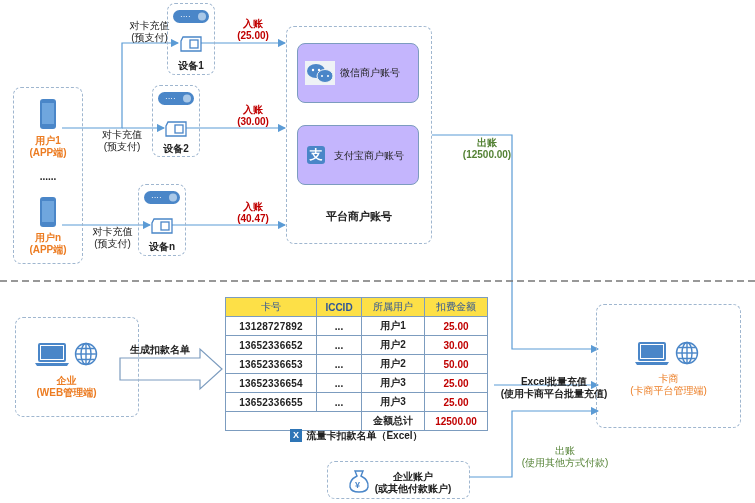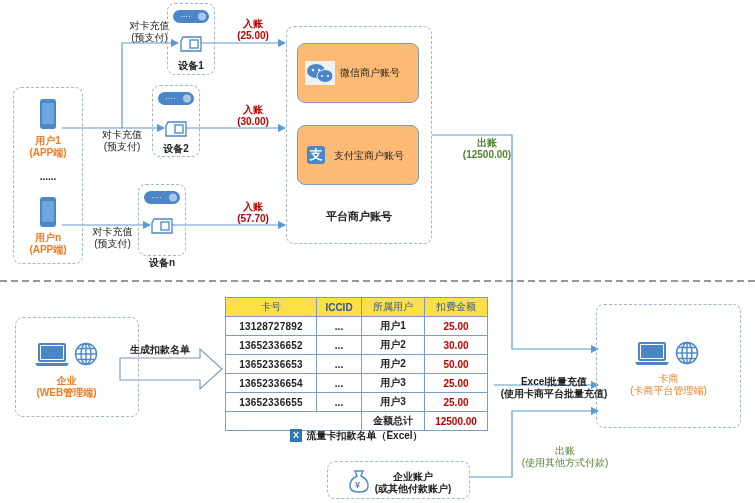--- a/index.html
+++ b/index.html
@@ -1,20 +1,20 @@
 <!DOCTYPE html>
 <html><head>
 <meta charset="utf-8">
 <style>
   html, body { margin:0; padding:0; background:#ffffff; }
   body { width:755px; height:503px; position:relative; overflow:hidden;
          font-family:"Liberation Sans","DejaVu Sans",sans-serif; color:#222; }
   .abs { position:absolute; }
   .dbox { position:absolute; border:1.3px dashed #9fb6cf; border-radius:8px; box-sizing:border-box; }
-  .sbox { position:absolute; border:1.3px solid #7c9cbf; border-radius:8px; box-sizing:border-box; background:#fdba74; }
+  .sbox { position:absolute; border:1.3px solid #7c9cbf; border-radius:8px; box-sizing:border-box; background:#c4b5fd; }
   .lbl { position:absolute; font-size:10px; line-height:12px; text-align:center; white-space:nowrap; }
   .bold { font-weight:bold; }
   .orange { color:#ec7c22; }
   .red { color:#c00000; }
   .green { color:#548235; }
   svg.lines { position:absolute; left:0; top:0; }
   table.fee { position:absolute; left:225px; top:297px; border-collapse:collapse; font-size:10px; }
   table.fee td, table.fee th { border:1.3px solid #7c9cbf; height:18px; padding:0; text-align:center; }
   table.fee th { font-weight:normal; color:#2f5597; background:#fde047; }
   table.fee td.amt { color:#c00000; font-weight:bold;margin-left:8px; }
@@ -115,34 +115,34 @@
 <div class="dbox" style="left:138px;top:184px;width:48px;height:72px;">
   <svg width="36" height="14" style="position:absolute;left:5px;top:6px;">
     <rect x="0" y="0" width="36" height="13" rx="6.5" fill="#4a86c8"></rect>
     <text x="7" y="9" font-size="8" fill="#fff">····</text>
     <circle cx="29" cy="6.5" r="4" fill="#a9c8e8"></circle>
   </svg>
   <svg width="22" height="16" style="position:absolute;left:12px;top:33px;">
     <path d="M3,1 L21,1 L21,15 L1,15 L1,5 z" fill="#fff" stroke="#4a86c8" stroke-width="1.3"></path>
     <rect x="10" y="4" width="8" height="8" fill="none" stroke="#4a86c8" stroke-width="1.3"></rect>
   </svg>
-  <div class="lbl bold" style="left:0;top:72px;width:46px;">设备n</div>
+  <div class="lbl bold" style="left:0;top:56px;width:46px;">设备n</div>
 </div>
 
 <div class="lbl red bold" style="left:228px;top:18px;width:50px;">
   <div>入账</div>
     <div>(25.00)</div>
 </div>
 <div class="lbl red bold" style="left:228px;top:104px;width:50px;">
   <div>入账</div>
     <div>(30.00)</div>
 </div>
 <div class="lbl red bold" style="left:228px;top:201px;width:50px;">
   <div>入账</div>
-    <div>(57.70)</div>
+    <div>(40.47)</div>
 </div>
 
 <div class="dbox" style="left:286px;top:26px;width:146px;height:218px;"></div>
 
 <div class="sbox" style="left:297px;top:43px;width:122px;height:60px;">
   <svg width="30" height="24" style="position:absolute;left:7px;top:17px;">
     <rect x="0" y="0" width="30" height="24" fill="#eef2f6"></rect>
     <ellipse cx="11" cy="10" rx="9" ry="7" fill="#4a86c8"></ellipse>
     <ellipse cx="20" cy="15" rx="8" ry="6.5" fill="#4a86c8" stroke="#eef2f6" stroke-width="1"></ellipse>
     <circle cx="8" cy="9" r="1.2" fill="#fff"></circle>

